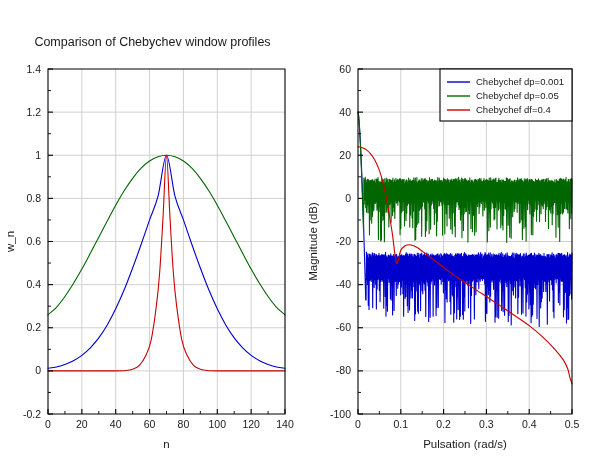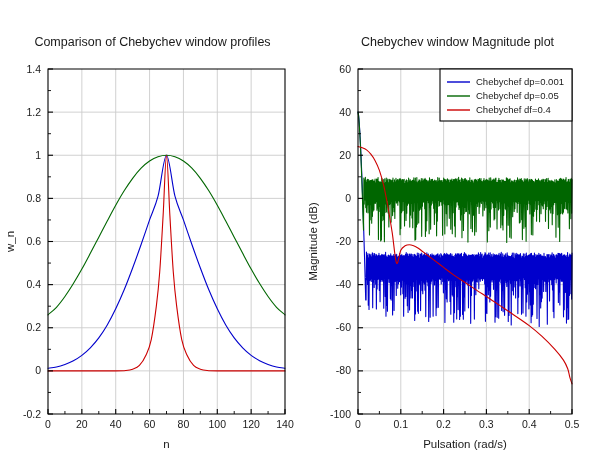--- a/index.html
+++ b/index.html
@@ -176,21 +176,20 @@
           <text x="41" y="149.85" class="tick-text" text-anchor="end">1</text>
           <text x="41" y="106.725" class="tick-text" text-anchor="end">1.2</text>
           <text x="41" y="63.6" class="tick-text" text-anchor="end">1.4</text>
         </g>
         <text x="166.5" y="439" class="axis-label" text-anchor="middle">n</text>
         <text x="0" y="0" class="axis-label" text-anchor="middle" transform="translate(14,232.5) rotate(-90)">w_n</text>
       </svg>
   </div>
 
   <div class="panel" id="panel-right">
-    <div class="panel-title">Chebychev window Magnitude plot</div>
     <svg class="plot-svg" id="svg-right" viewBox="0 0 305 460">
         <g>
           <line x1="95.80000000000001" y1="60" x2="95.80000000000001" y2="405" class="grid-line"></line>
           <line x1="138.60000000000002" y1="60" x2="138.60000000000002" y2="405" class="grid-line"></line>
           <line x1="181.4" y1="60" x2="181.4" y2="405" class="grid-line"></line>
           <line x1="224.20000000000002" y1="60" x2="224.20000000000002" y2="405" class="grid-line"></line>
           <line x1="53" y1="361.875" x2="267" y2="361.875" class="grid-line"></line>
           <line x1="53" y1="318.75" x2="267" y2="318.75" class="grid-line"></line>
           <line x1="53" y1="275.625" x2="267" y2="275.625" class="grid-line"></line>
           <line x1="53" y1="232.5" x2="267" y2="232.5" class="grid-line"></line>

